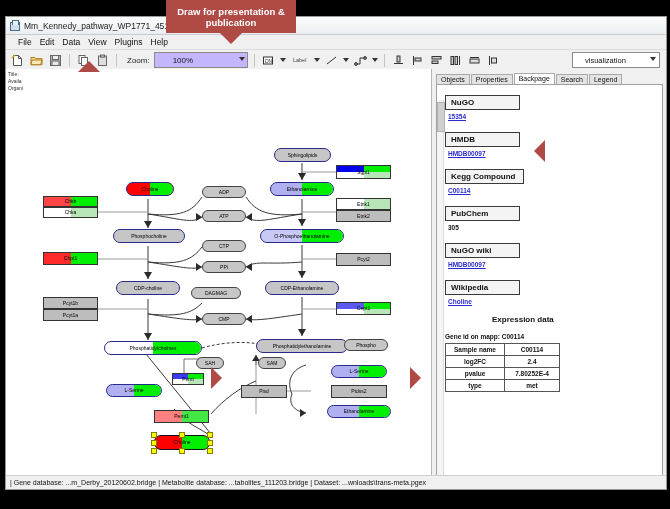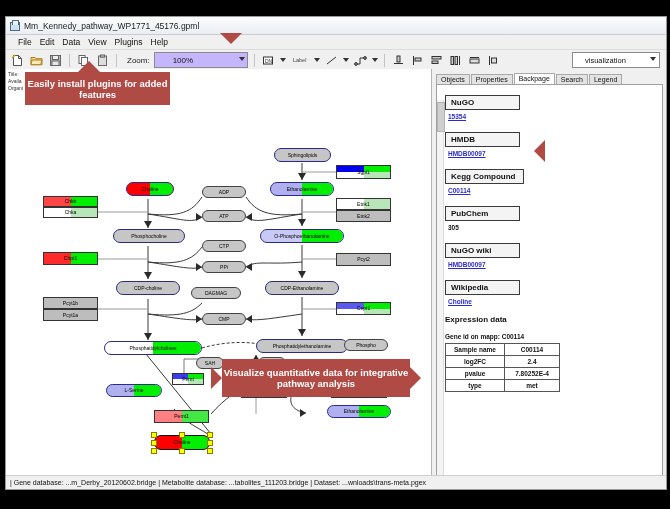--- a/index.html
+++ b/index.html
@@ -58,21 +58,21 @@
   .tabs{display:flex;height:13px;align-items:flex-end;padding-left:4px;gap:1px;margin-top:2px;}
   .tab{font-size:7px;padding:1px 4px 1px 4px;border:1px solid #a9a9a9;border-bottom:none;background:#e3e3e3;color:#111;}
   .tab.active{background:#fff;font-weight:normal;position:relative;top:0;padding-bottom:2px;}
   .panelbody{flex:1;margin:0 3px 3px 4px;background:#fff;border:1px solid #a0a0a0;position:relative;overflow:hidden;}
   .bpinner{position:absolute;left:8px;top:6px;right:4px;bottom:0;}
   .bphead{display:inline-block;border:1px solid #3a3a3a;background:#f4f4f4;font-size:8px;font-weight:bold;
           padding:2px 8px 2px 5px;color:#111;min-width:75px;box-sizing:border-box;}
   .bplink{font-size:6.5px;font-weight:bold;color:#2a2ad0;text-decoration:underline;margin:3px 0 0 3px;display:block;}
   .bpval{font-size:6.5px;font-weight:bold;color:#111;margin:3px 0 0 3px;display:block;}
   .bpgap{height:8px;}
-  .exptitle{font-size:8px;font-weight:bold;color:#111;margin-top:10px;}
+  .exptitle{font-size:8px;font-weight:bold;color:#111;margin-top:10px;padding-left:47px;}
   .geneid{font-size:6.5px;font-weight:bold;color:#111;margin-top:9px;}
   table.expt{border-collapse:collapse;margin-top:3px;}
   table.expt td{border:1px solid #555;font-size:6.5px;font-weight:bold;text-align:center;color:#111;
                 padding:2px 3px;background:#fff;}
   table.expt td.k{width:52px;}
   table.expt td.v{width:48px;}
   .rscroll{position:absolute;left:0;top:15px;bottom:2px;width:6px;background:#f4f4f4;border-right:1px solid #ddd;}
   .rscroll .thumb{position:absolute;left:0;top:2px;width:6px;height:28px;background:#cfcfcf;border:1px solid #b4b4b4;}
 
   .statusbar{position:absolute;left:0;right:0;bottom:0;height:13px;background:#f0f0f0;border-top:1px solid #cfcfcf;
@@ -523,27 +523,24 @@
           </div>
         </div>
       </div>
     </div>
 
     <div class="statusbar">
       <span>| Gene database: ...m_Derby_20120602.bridge | Metabolite database: ...tabolites_111203.bridge | Dataset: ...wnloads\trans-meta.pgex</span>
     </div>
   </div>
 
+  <div class="callout c1" style="left:166px;top:0px;width:130px;height:33px;">
+    <span>Draw for presentation &amp; publication</span>
+  </div>
   <div class="arrowDown" style="left:220px;top:33px;"></div>
 
-  <div class="callout c1" style="left:25px;top:72px;width:145px;height:33px;">
-    <span>Easily install plugins for added features</span>
-  </div>
   <div class="arrowUp" style="left:78px;top:61px;"></div>
 
   <div class="arrowLeft" style="left:534px;top:140px;"></div>
 
-  <div class="callout c1" style="left:222px;top:359px;width:188px;height:38px;">
-    <span>Visualize quantitative data  for integrative pathway analysis</span>
-  </div>
   <div class="arrowRight" style="left:211px;top:367px;"></div>
   <div class="arrowRight" style="left:410px;top:367px;"></div>
 </div>
 
 </body></html>

